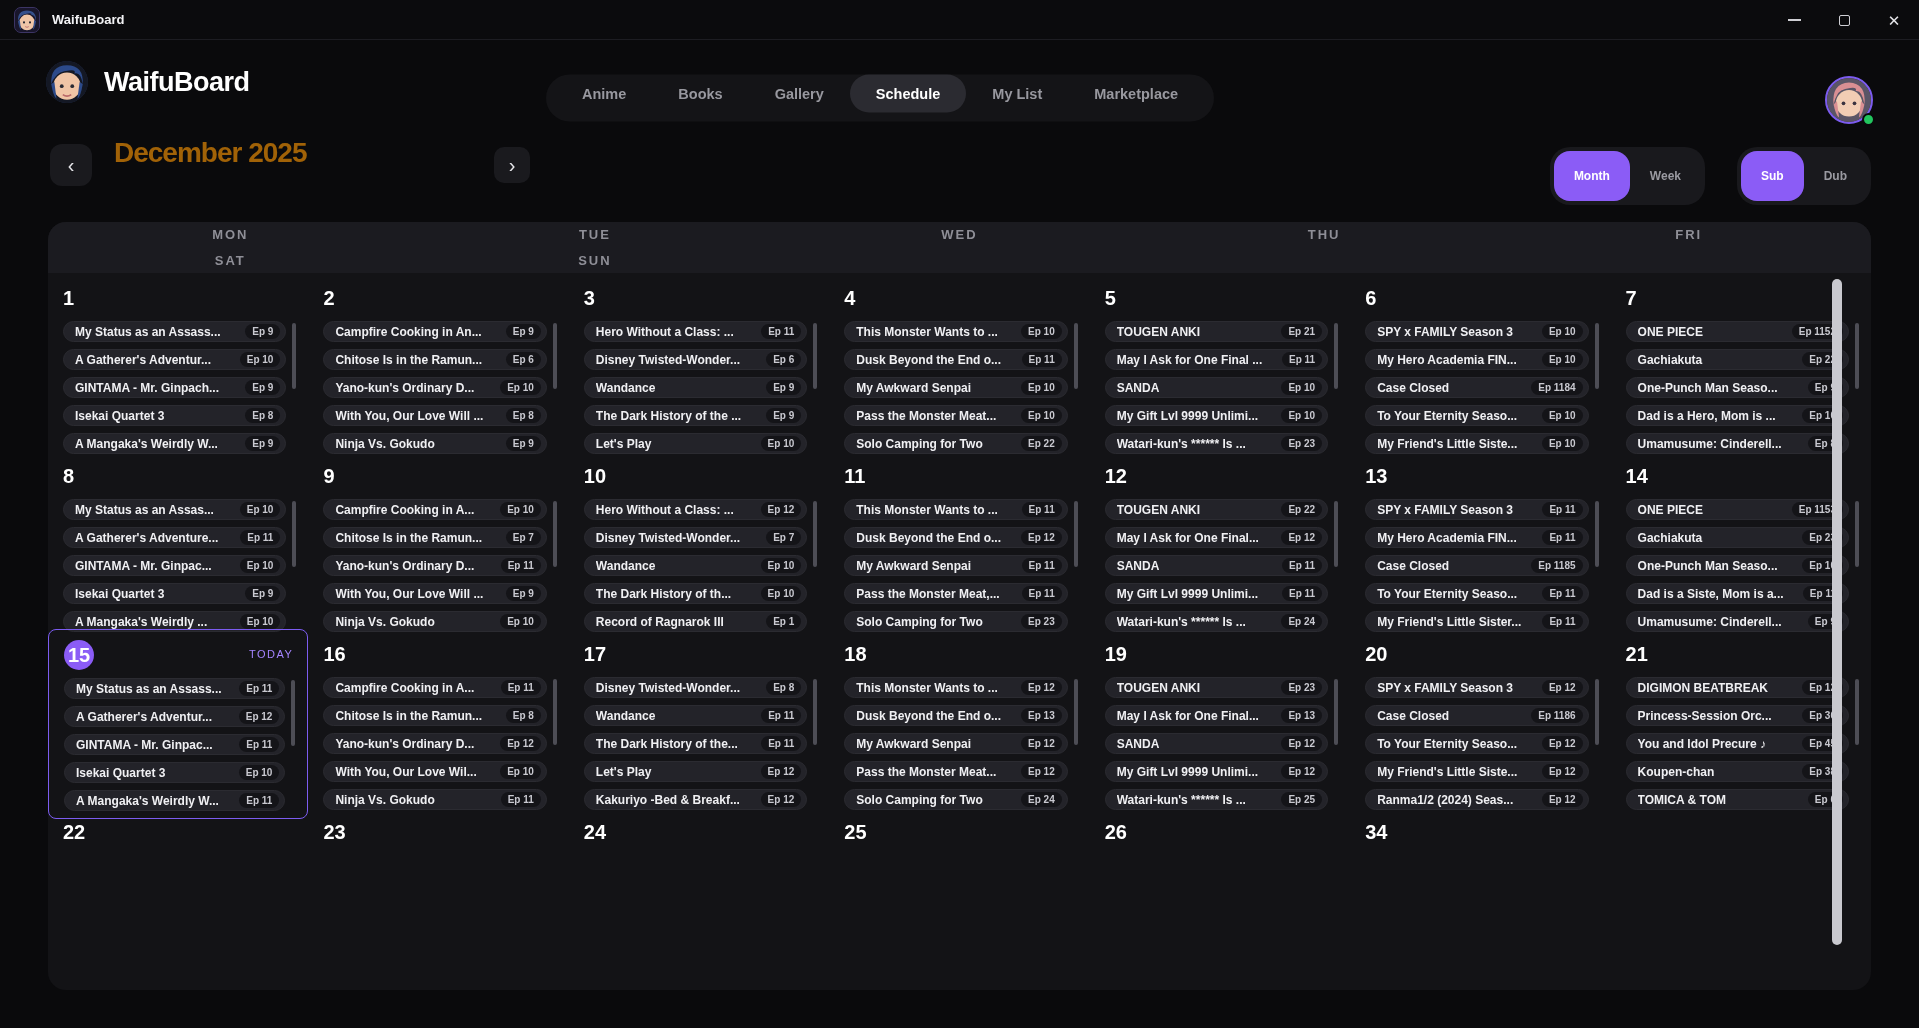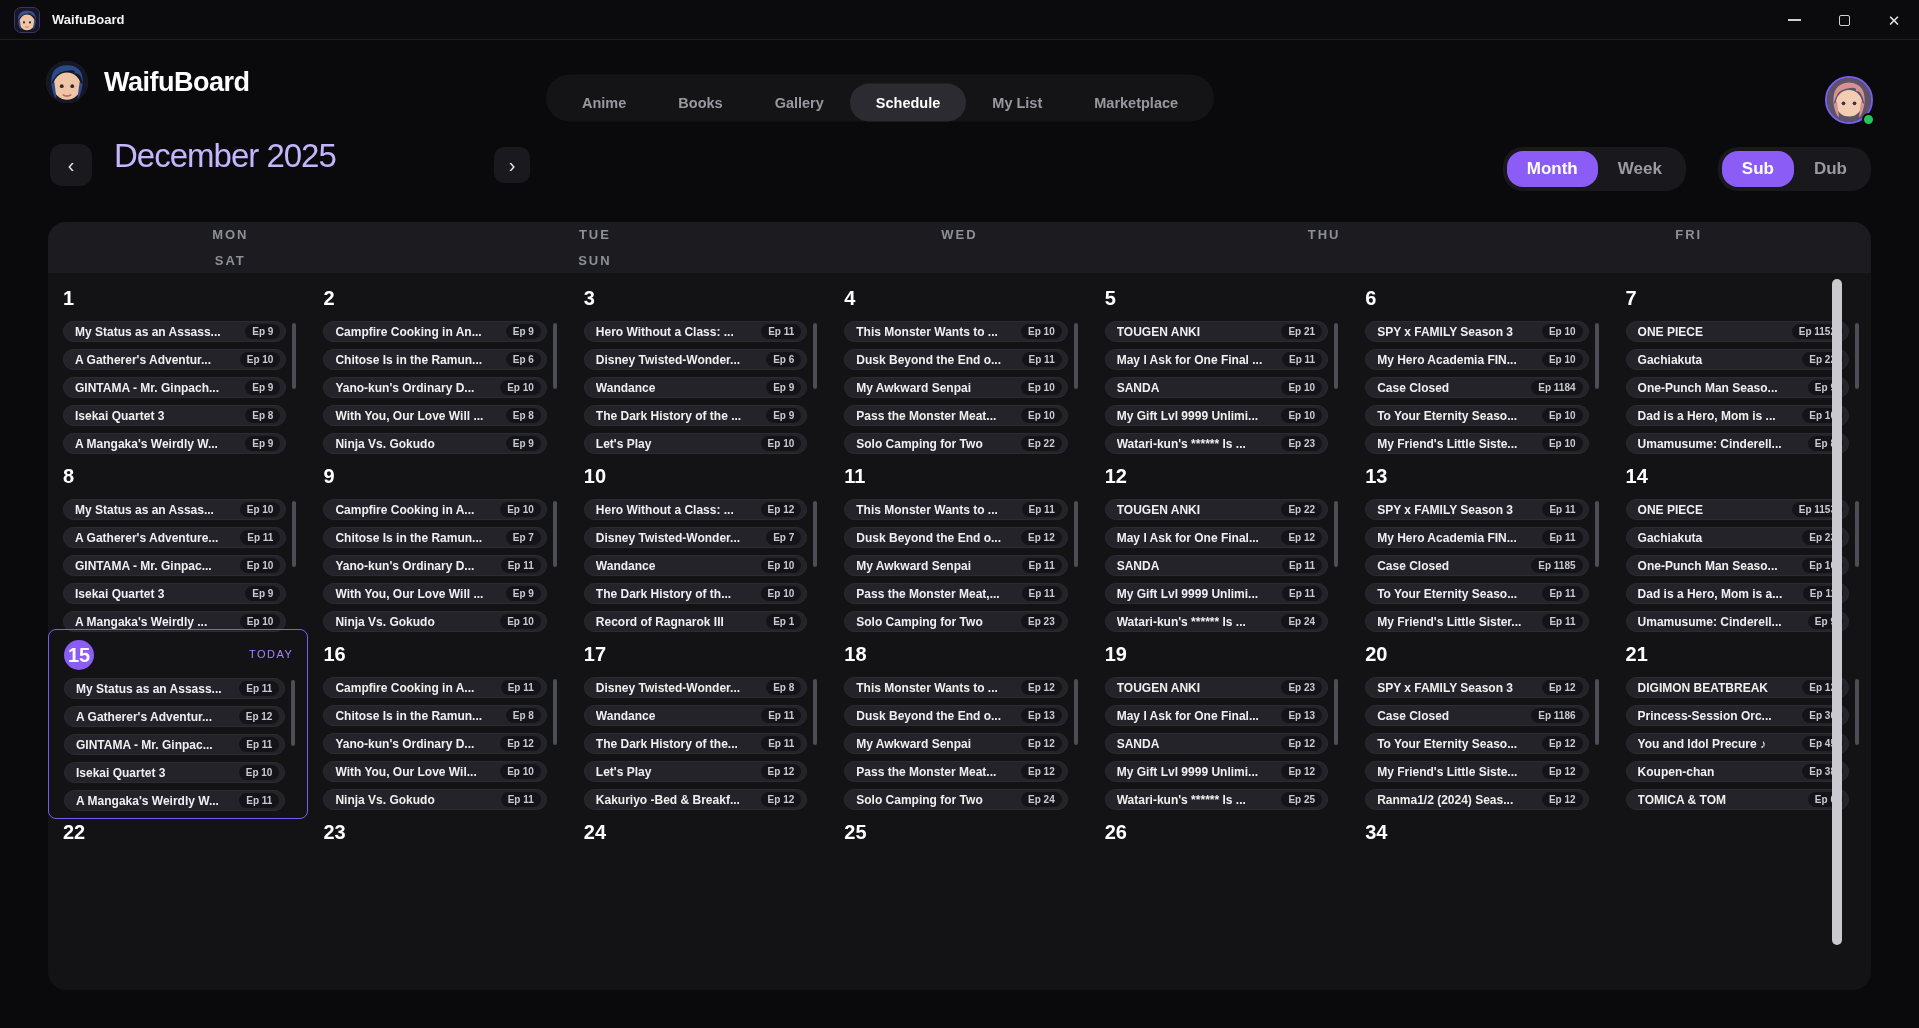--- a/index.html
+++ b/index.html
@@ -20,44 +20,44 @@
   .glyph-max { width:11px; height:11px; border:1.5px solid #cfcfd4; border-radius:2px; display:block; }
   .glyph-close { font-size:15px; line-height:1; color:#e6e6ea; }
 
   
   .header { position:relative; height:85px; }
   .brand { position:absolute; left:46px; top:21px; display:flex; align-items:center; gap:16px; }
   .logo-circle { width:42px; height:42px; border-radius:50%; overflow:hidden; background:#1d2742; }
   .logo-circle svg { width:42px; height:42px; }
   .brand-text { font-size:27px; font-weight:800; letter-spacing:-0.5px; color:#ffffff; }
   .main-nav { position:absolute; left:546px; top:58px; transform:translateY(-50%); height:47px;
-              background:#141417; border-radius:24px; display:flex; align-items:flex-end; padding:0 10px; }
+              background:#141417; border-radius:24px; display:flex; align-items:flex-start; padding:0 10px; }
   .nav-item { border:none; background:transparent; color:#98989f; font-size:14.5px; font-weight:bold;
               padding:11px 26px; border-radius:20px; cursor:pointer; font-family:inherit; }
   .nav-item.active { background:#2b2b31; color:#ffffff; }
   .user-avatar { position:absolute; right:46px; top:36px; width:48px; height:48px; }
   .avatar-ring { width:48px; height:48px; border-radius:50%; border:2px solid #7c5cf0; overflow:hidden;
                  background:#4a3b45; }
   .avatar-ring svg { width:44px; height:44px; }
   .status-dot { position:absolute; right:-2px; bottom:-2px; width:13px; height:13px; border-radius:50%;
                 background:#22c55e; border:2px solid #0a0a0c; }
 
   
   .monthbar { position:relative; height:80px; }
   .nav-arrow { position:absolute; width:42px; height:42px; border-radius:12px; background:#1a1a1e;
                border:none; color:#e8e8ec; font-size:20px; cursor:pointer; display:flex;
                align-items:center; justify-content:center; font-family:inherit; }
   .arrow-prev { left:50px; top:19px; }
   .arrow-next { left:494px; top:22px; width:36px; height:36px; border-radius:10px; }
-  .month-title { position:absolute; left:114px; top:12px; font-size:33px; font-weight:400;
-                 letter-spacing:-1px; color:#c4b5fd; }
+  .month-title { position:absolute; left:114px; top:12px; font-size:28px; font-weight:700;
+                 letter-spacing:-1px; color:#a16207; }
   .right-controls { position:absolute; right:48px; top:22px; display:flex; gap:32px; }
   .seg-group { background:#19191d; border-radius:20px; padding:4px; display:flex; align-items:center; }
-  .seg-btn { border:none; background:transparent; color:#9a9aa1; font-size:17px; font-weight:bold;
-             padding:8px 20px; border-radius:16px; cursor:pointer; font-family:inherit; }
+  .seg-btn { border:none; background:transparent; color:#9a9aa1; font-size:12px; font-weight:bold;
+             padding:18px 20px; border-radius:16px; cursor:pointer; font-family:inherit; }
   .seg-btn.active { background:var(--accent,#8b5cf6); color:#ffffff; }
 
   
   .calendar { position:absolute; left:48px; top:222px; width:1823px; height:768px;
               background:#131316; border-radius:18px; }
   .dow-row { height:51px; background:#1b1b20; border-radius:18px 18px 0 0; display:grid;
              grid-template-columns:repeat(5,1fr); align-items:center; }
   .dow { text-align:center; font-size:13px; font-weight:bold; letter-spacing:2px; color:#8f8f97; }
   .grid { position:absolute; left:0; top:51px; width:1823px; }
   .week-row { display:grid; grid-template-columns:repeat(7,1fr); height:178px; }
@@ -532,21 +532,21 @@
             </div>
             <div class="event-pill">
               <span class="event-title">Gachiakuta</span>
               <span class="event-ep">Ep 23</span>
             </div>
             <div class="event-pill">
               <span class="event-title">One-Punch Man Seaso...</span>
               <span class="event-ep">Ep 10</span>
             </div>
             <div class="event-pill">
-              <span class="event-title">Dad is a Hero, Mom is a...</span>
+              <span class="event-title">Dad is a Siste, Mom is a...</span>
               <span class="event-ep">Ep 11</span>
             </div>
             <div class="event-pill">
               <span class="event-title">Umamusume: Cinderell...</span>
               <span class="event-ep">Ep 9</span>
             </div>
             <div class="cell-scroll"></div>
           </div>
         </div>
       </div>

